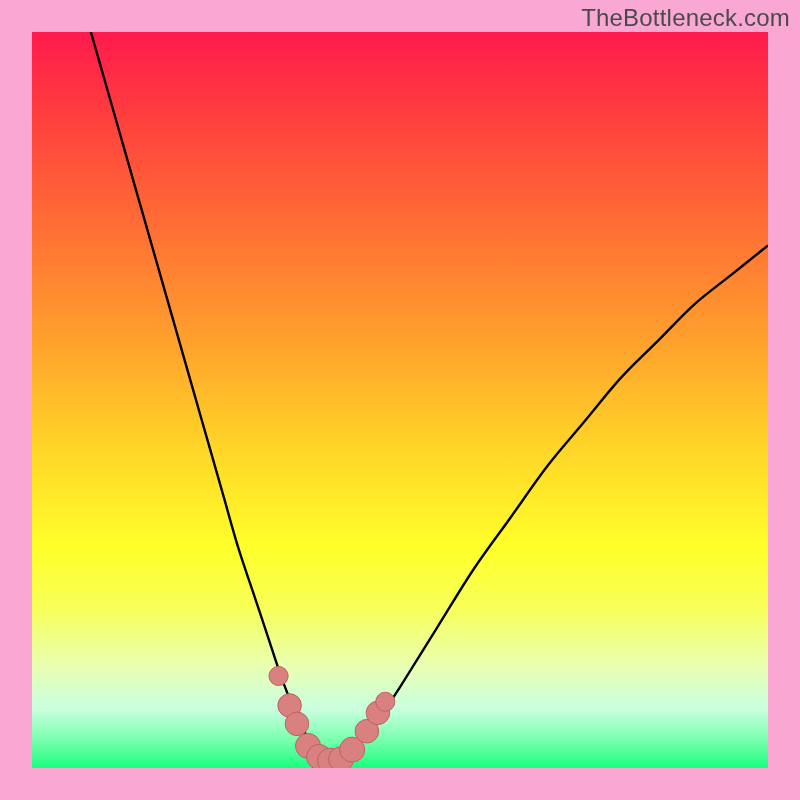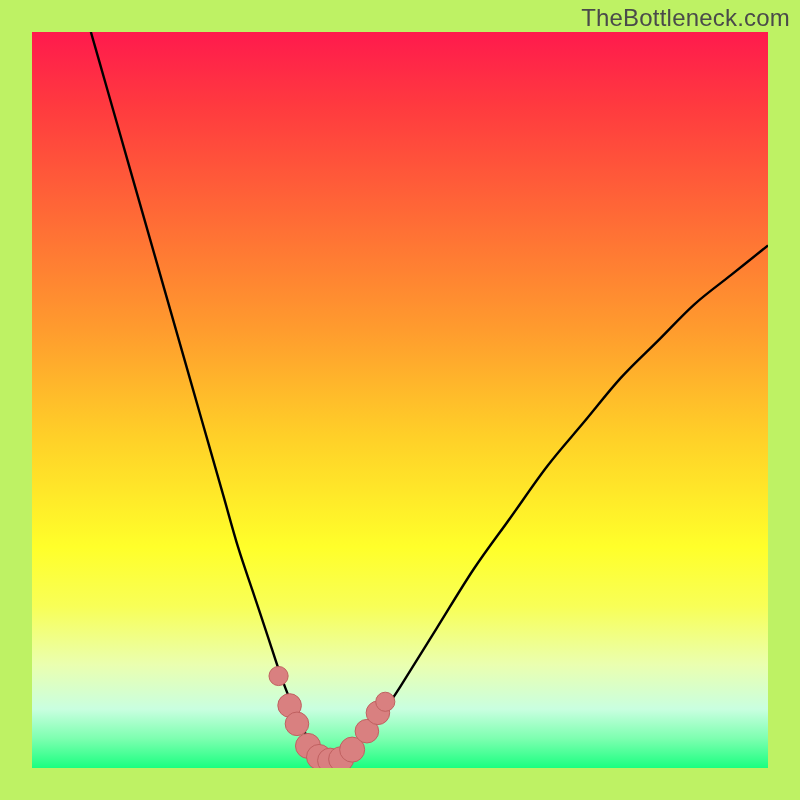--- a/index.html
+++ b/index.html
@@ -10,21 +10,21 @@
     background: #000;
     overflow: hidden;
     font-family: Arial, Helvetica, sans-serif;
   }
   .frame {
     position: absolute;
     left: 0;
     top: 0;
     width: 800px;
     height: 800px;
-    background: #bef264;
+    background: #f9a8d4;
   }
   .plot {
     position: absolute;
     left: 32px;
     top: 32px;
     width: 736px;
     height: 736px;
     background: linear-gradient(to bottom,
       #ff1a4d 0%,
       #ff3a3f 10%,

